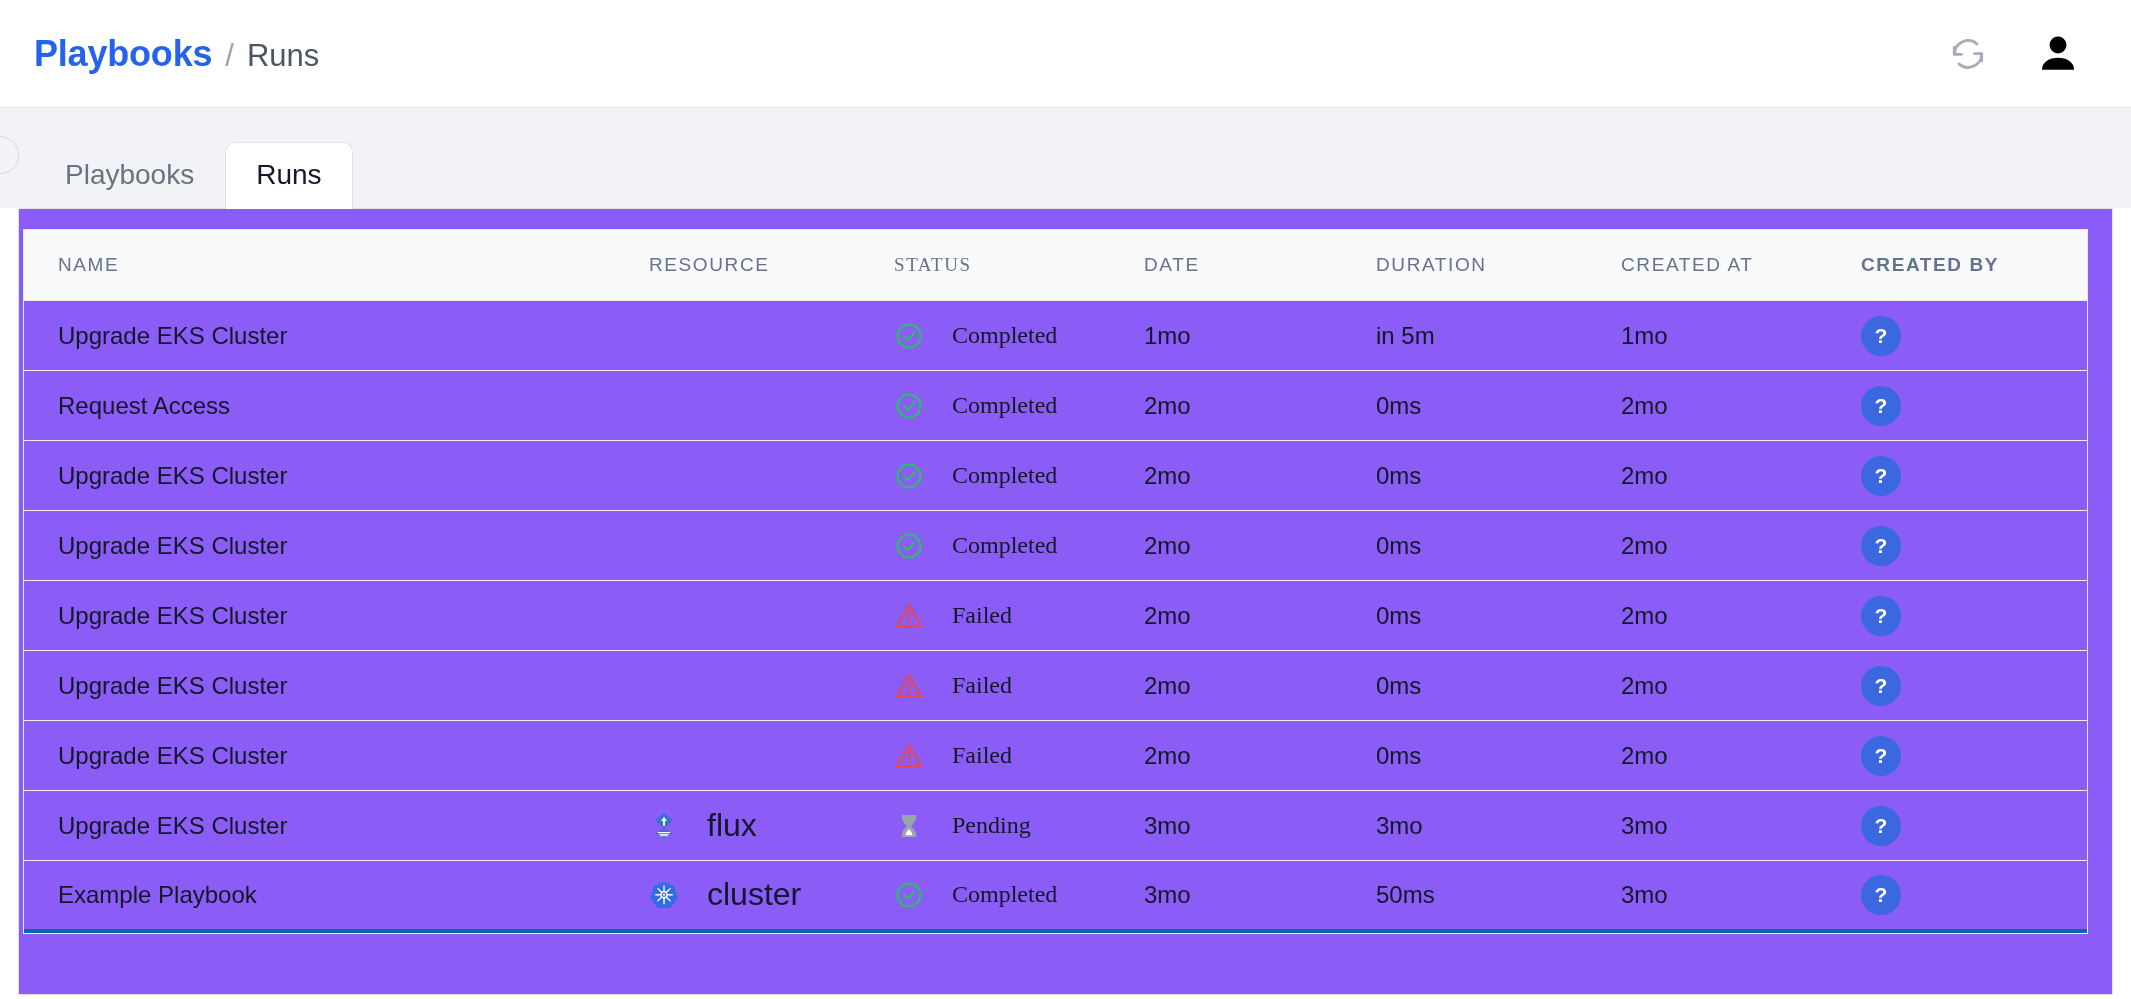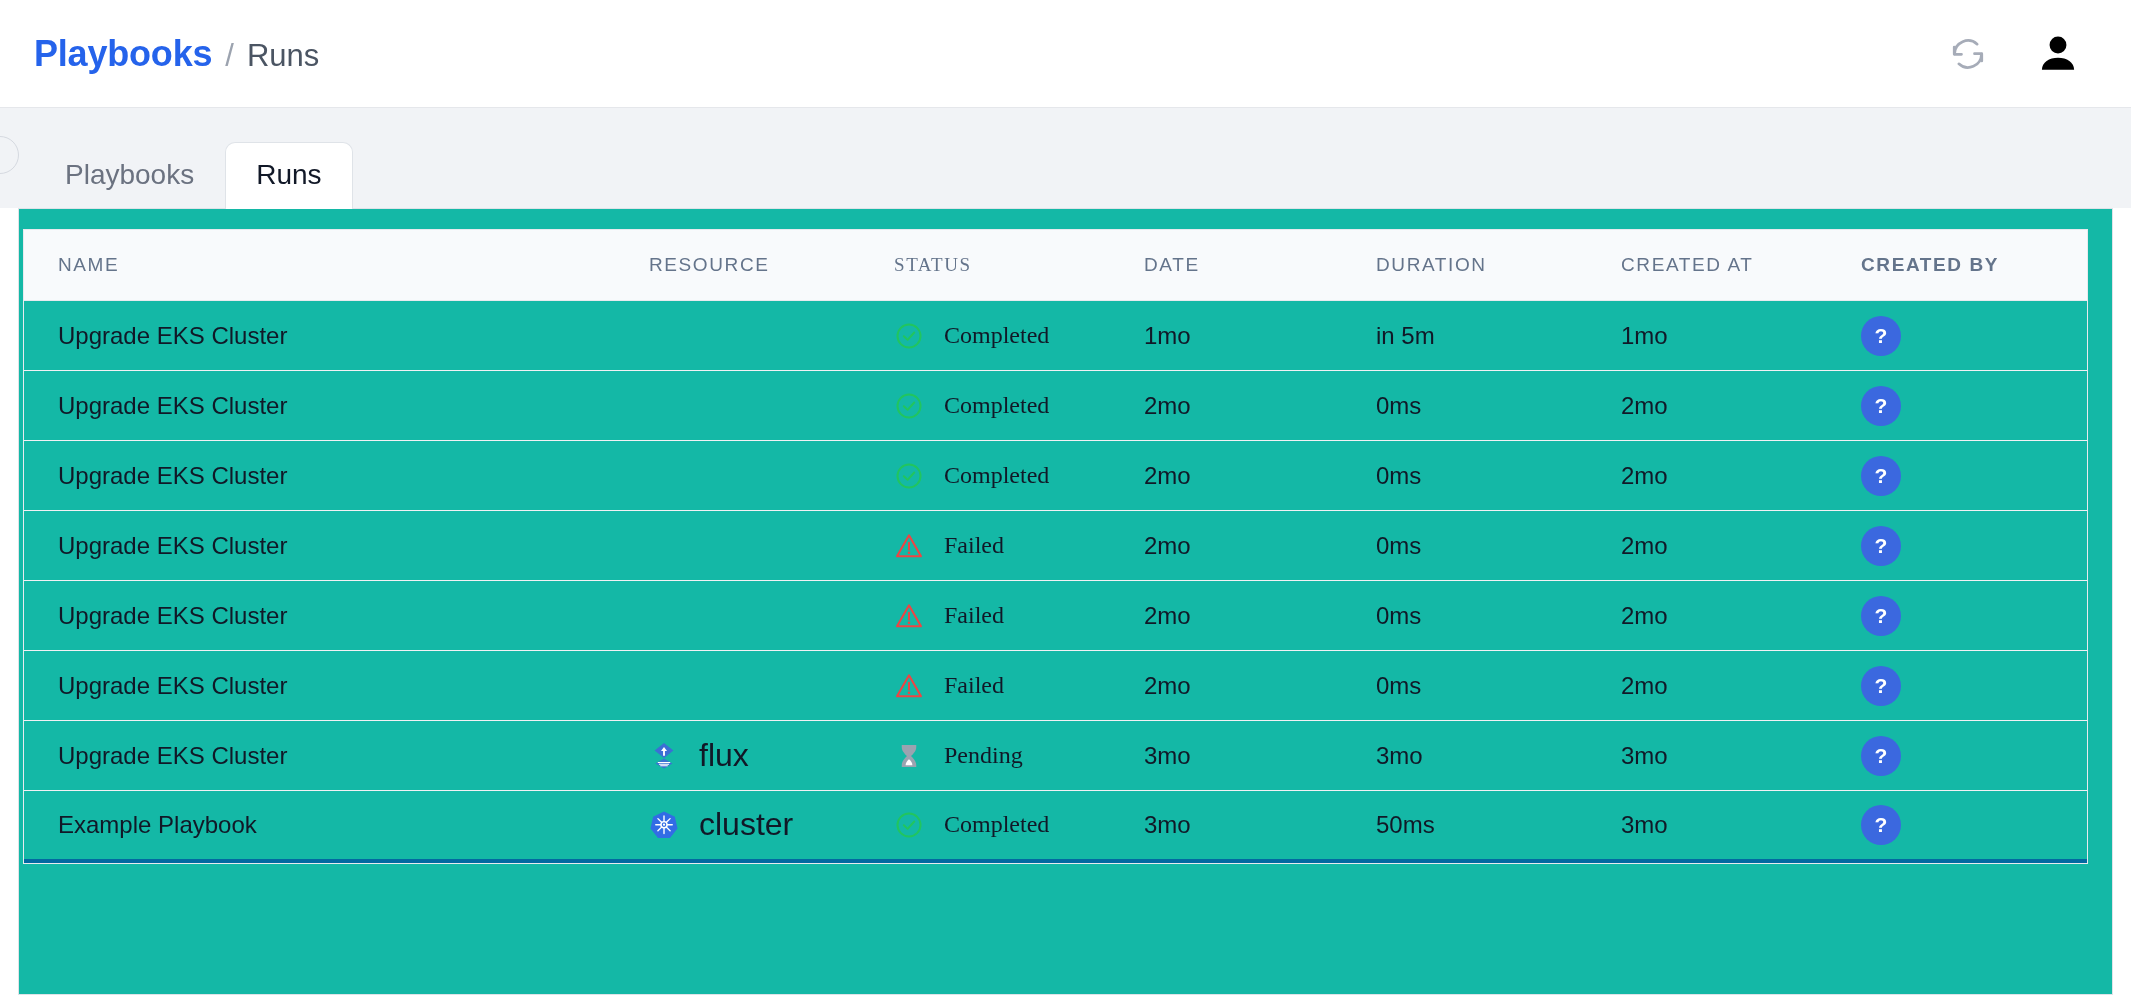--- a/index.html
+++ b/index.html
@@ -82,21 +82,21 @@
     background: #ffffff;
     color: #111827;
     border-color: #dfe3e8;
     border-top-left-radius: 10px;
     border-top-right-radius: 10px;
   }
 
   
   .panel {
     margin: 0 18px 0 18px;
-    background: #14b8a6;
+    background: #8b5cf6;
     border: 1px solid #dfe3e8;
     border-top: 1px solid #dfe3e8;
     height: 787px;
     overflow: hidden;
   }
   .table-wrap {
     margin: 20px 24px 0 4px;
     border: 1px solid #e8eaee;
     border-left: 1px solid #e8eaee;
     border-right: 1px solid #e8eaee;
@@ -127,21 +127,21 @@
   tbody tr:last-child td { border-bottom: 4px solid #0369a1; }
 
   .c-name   { width: 625px; padding-left: 34px !important; }
   .c-res    { width: 245px; }
   .c-status { width: 250px; font-family: Liberation Serif, serif; }
   .c-date   { width: 232px; }
   .c-dur    { width: 245px; }
   .c-cat    { width: 240px; }
   .c-cby    { width: auto; font-weight: bold; }
 
-  .cell-flex { display: flex; align-items: center; gap: 20px; }
+  .cell-flex { display: flex; align-items: center; gap: 28px; }
 
   .status-label { font-size: 24px; color: #111827; }
 
   .res-label { font-size: 32px; color: #111827; }
 
   .avatar {
     width: 40px; height: 40px;
     border-radius: 50%;
     background: #3b68df;
     color: #ffffff;
@@ -218,20 +218,41 @@
               </div>
             </td>
             <td class="c-date">1mo</td>
             <td class="c-dur">in 5m</td>
             <td class="c-cat">1mo</td>
             <td class="c-cby">
               <div class="avatar">?</div>
             </td>
           </tr>
           <tr>
+            <td class="c-name">Request Access</td>
+            <td class="c-res"></td>
+            <td class="c-status">
+              <div class="cell-flex">
+                <span>
+                  <svg xmlns="http://www.w3.org/2000/svg" width="30" height="30" viewBox="0 0 24 24">
+                    <circle cx="12" cy="12" r="9.2" fill="none" stroke="#22c55e" stroke-width="1.6"></circle>
+                    <polyline points="7.9,12.2 10.9,15.1 16.2,9.2" fill="none" stroke="#22c55e" stroke-width="1.6" stroke-linecap="round" stroke-linejoin="round"></polyline>
+                  </svg>
+                </span>
+                <span class="status-label">Completed</span>
+              </div>
+            </td>
+            <td class="c-date">2mo</td>
+            <td class="c-dur">0ms</td>
+            <td class="c-cat">2mo</td>
+            <td class="c-cby">
+              <div class="avatar">?</div>
+            </td>
+          </tr>
+          <tr>
             <td class="c-name">Upgrade EKS Cluster</td>
             <td class="c-res"></td>
             <td class="c-status">
               <div class="cell-flex">
                 <span>
                   <svg xmlns="http://www.w3.org/2000/svg" width="30" height="30" viewBox="0 0 24 24">
                     <circle cx="12" cy="12" r="9.2" fill="none" stroke="#22c55e" stroke-width="1.6"></circle>
                     <polyline points="7.9,12.2 10.9,15.1 16.2,9.2" fill="none" stroke="#22c55e" stroke-width="1.6" stroke-linecap="round" stroke-linejoin="round"></polyline>
                   </svg>
                 </span>

